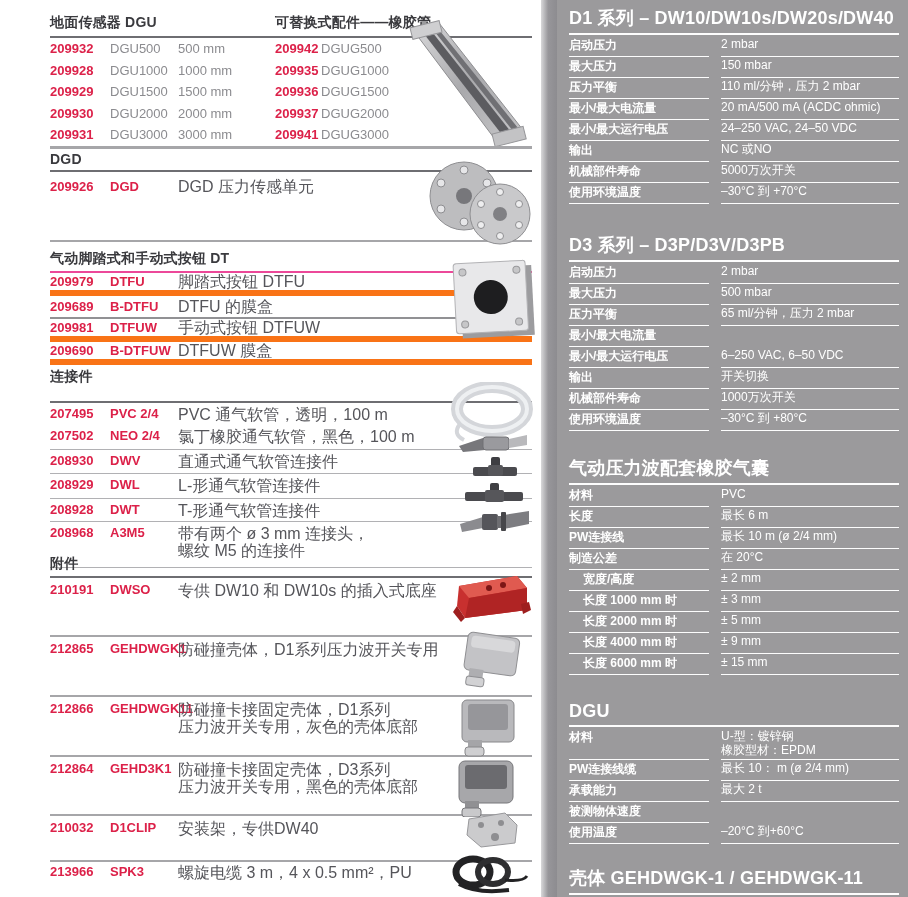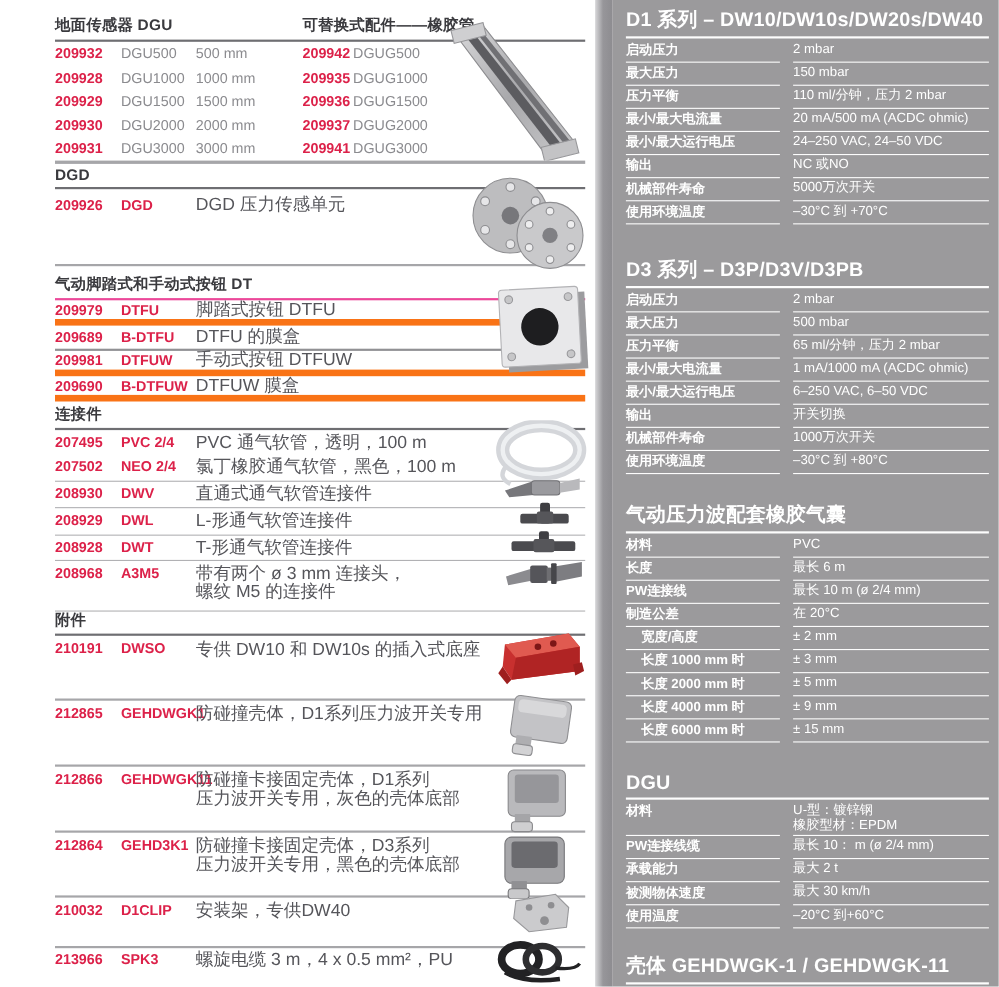--- a/index.html
+++ b/index.html
@@ -34,21 +34,21 @@
   .sec-dgd{top:141px;height:89px;border-bottom:2px solid #a6a6a9;}
   .sec-dgd .sec-title{display:block;border-bottom:2px solid #6e6e72;padding-bottom:3px;}
   .sec-dgd .prow{margin-top:6px;}
   
   .sec-dt{top:240px;}
   .sec-dt .sec-title{display:block;border-bottom:2px solid #ec4899;padding-bottom:3px;}
   .sec-dt .prow{height:23px;border-bottom:6px solid #f97316;}
   .sec-dt .prow:nth-of-type(2){border-bottom:2px solid #919194;}
   
   .sec-conn{top:358px;}
-  .sec-conn .sec-title{display:block;border-bottom:2px solid #6e6e72;padding-bottom:3px;}
+  .sec-conn .sec-title{display:block;border-bottom:2px solid #6e6e72;padding-bottom:15px;}
   .sec-conn .prow{border-bottom:1px solid #b1b1b4;align-items:flex-start;padding-top:3px;}
   .sec-conn .prow:nth-of-type(1){border-bottom:none;height:22px;}
   .sec-conn .prow:nth-of-type(2){height:25px;}
   .sec-conn .prow:nth-of-type(3){height:24px;}
   .sec-conn .prow:nth-of-type(4){height:25px;}
   .sec-conn .prow:nth-of-type(5){height:23px;}
   .sec-conn .prow:nth-of-type(6){height:46px;}
   
   .sec-acc{top:545px;}
   .sec-acc .sec-title{display:block;border-bottom:2px solid #6e6e72;padding-bottom:3px;}
@@ -479,21 +479,20 @@
           <div class="sval">500 mbar</div>
         </div>
 
         <div class="srow">
           <div class="slabel">压力平衡</div>
           <div class="sval">65 ml/分钟，压力 2 mbar</div>
         </div>
 
         <div class="srow">
           <div class="slabel">最小/最大电流量</div>
-          <div class="sval">1 mA/1000 mA (ACDC ohmic)</div>
         </div>
 
         <div class="srow">
           <div class="slabel">最小/最大运行电压</div>
           <div class="sval">6–250 VAC, 6–50 VDC</div>
         </div>
 
         <div class="srow">
           <div class="slabel">输出</div>
           <div class="sval">开关切换</div>
@@ -577,21 +576,20 @@
           <div class="sval">最长 10： m (ø 2/4 mm)</div>
         </div>
 
         <div class="srow">
           <div class="slabel">承载能力</div>
           <div class="sval">最大 2 t</div>
         </div>
 
         <div class="srow">
           <div class="slabel">被测物体速度</div>
-          <div class="sval">最大 30 km/h</div>
         </div>
 
         <div class="srow">
           <div class="slabel">使用温度</div>
           <div class="sval">–20°C 到+60°C</div>
         </div>
       </div>
   </div>
 
   <div class="spec-table t5">

